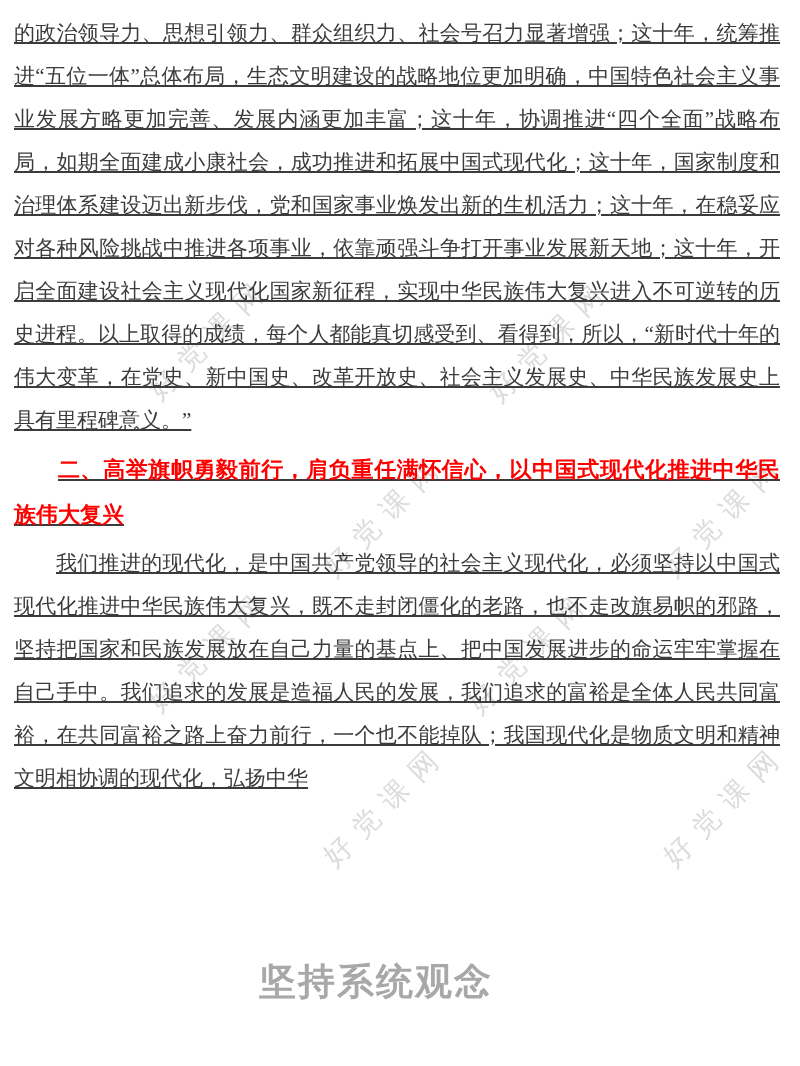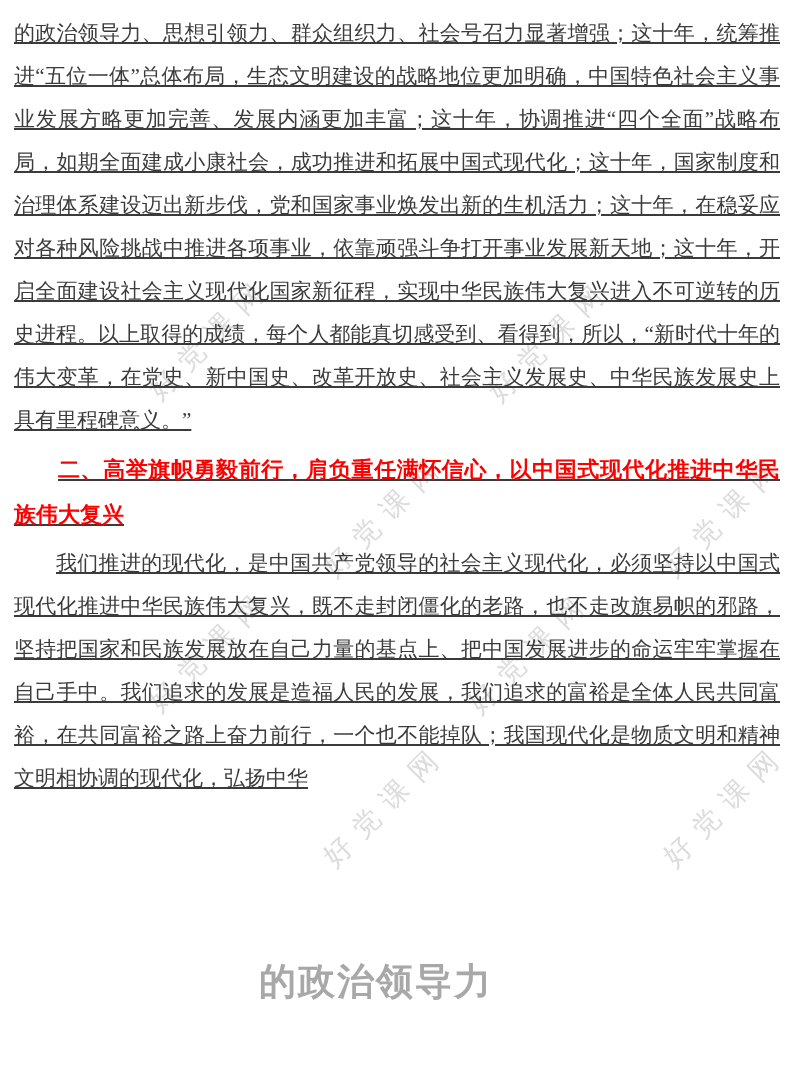--- a/index.html
+++ b/index.html
@@ -96,16 +96,16 @@
     <span class="watermark" style="left:725px; top:805px;">好党课网</span>
   </div>
 
   <div class="content">
     <p class="first">的政治领导力、思想引领力、群众组织力、社会号召力显著增强；这十年，统筹推进“五位一体”总体布局，生态文明建设的战略地位更加明确，中国特色社会主义事业发展方略更加完善、发展内涵更加丰富；这十年，协调推进“四个全面”战略布局，如期全面建成小康社会，成功推进和拓展中国式现代化；这十年，国家制度和治理体系建设迈出新步伐，党和国家事业焕发出新的生机活力；这十年，在稳妥应对各种风险挑战中推进各项事业，依靠顽强斗争打开事业发展新天地；这十年，开启全面建设社会主义现代化国家新征程，实现中华民族伟大复兴进入不可逆转的历史进程。以上取得的成绩，每个人都能真切感受到、看得到，所以，“新时代十年的伟大变革，在党史、新中国史、改革开放史、社会主义发展史、中华民族发展史上具有里程碑意义。”</p>
     <h2 class="heading">二、高举旗帜勇毅前行，肩负重任满怀信心，以中国式现代化推进中华民族伟大复兴</h2>
     <p class="indent">我们推进的现代化，是中国共产党领导的社会主义现代化，必须坚持以中国式现代化推进中华民族伟大复兴，既不走封闭僵化的老路，也不走改旗易帜的邪路，坚持把国家和民族发展放在自己力量的基点上、把中国发展进步的命运牢牢掌握在自己手中。我们追求的发展是造福人民的发展，我们追求的富裕是全体人民共同富裕，在共同富裕之路上奋力前行，一个也不能掉队；我国现代化是物质文明和精神文明相协调的现代化，弘扬中华</p>
   </div>
 
   <div class="footer-notice">
-    <span>的政治领导力</span>
+    <span>坚持系统观念</span>
   </div>
 
 </div>
 
 </body></html>

